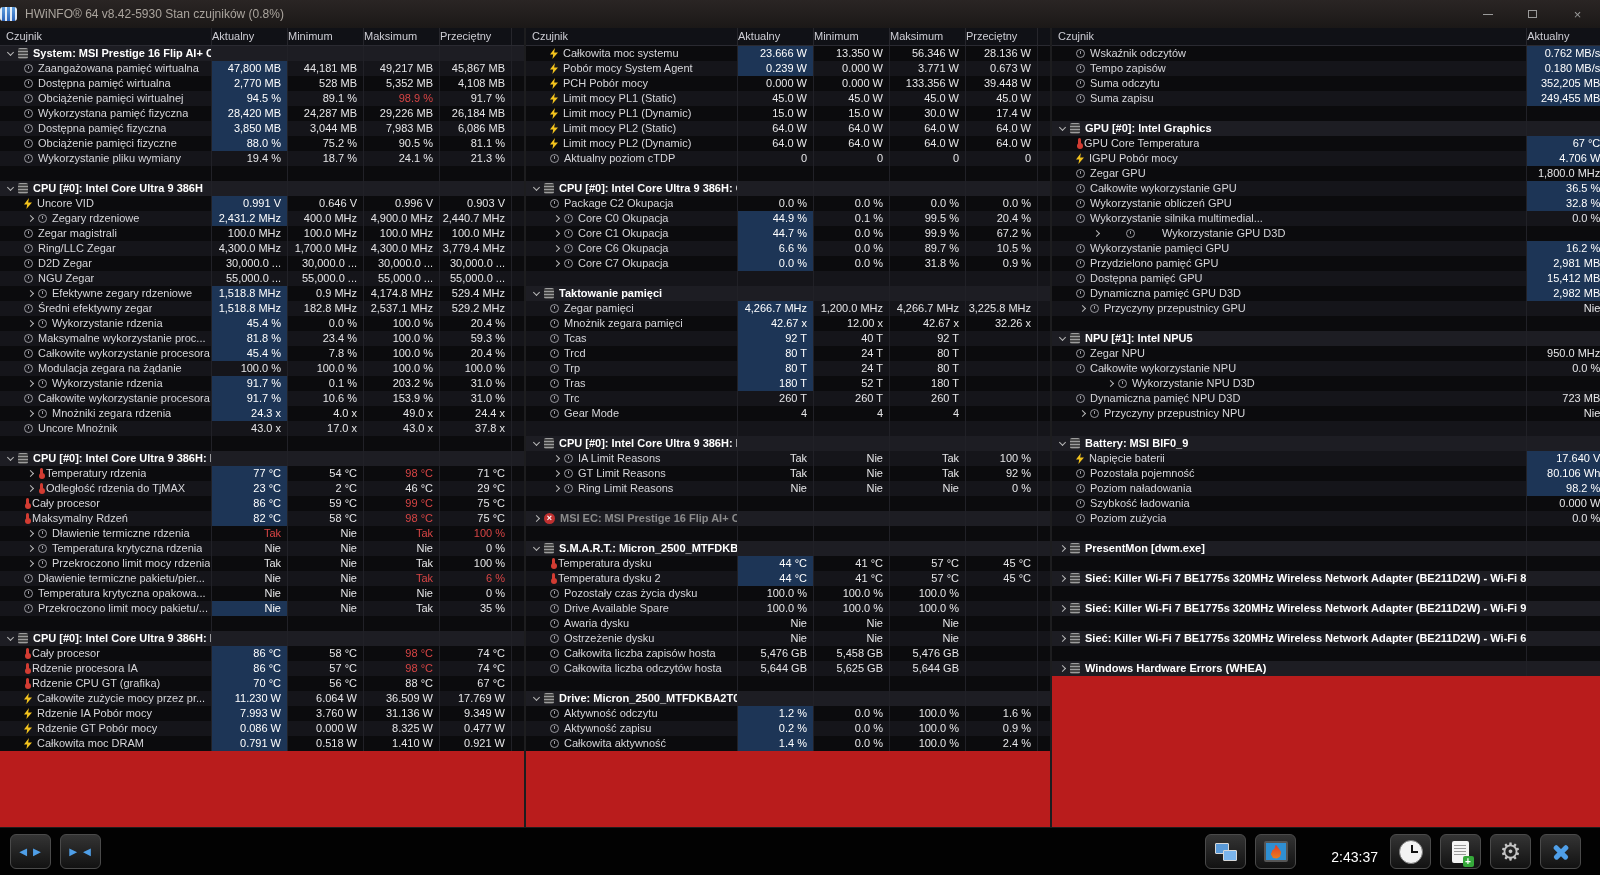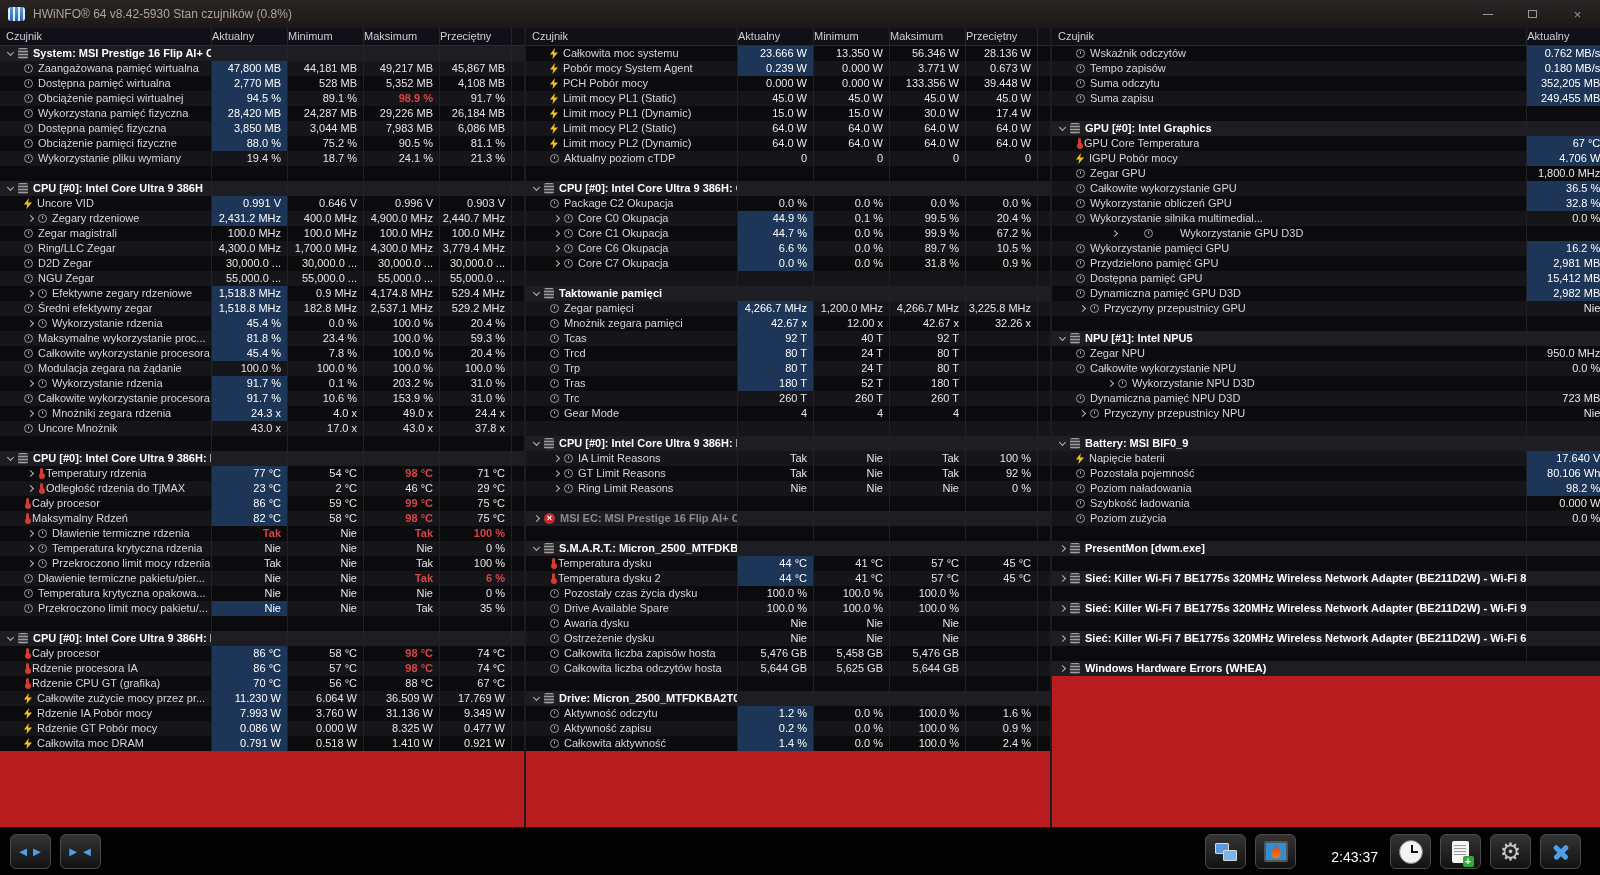--- a/index.html
+++ b/index.html
@@ -1,21 +1,21 @@
 <!DOCTYPE html>
 <html style="--hl: #1d3556; --red: #d84545; --yellow: #f2c21d; --tempred: #d23c32; --blue: #4f9fe8;"><head>
 <meta charset="utf-8">
 <style>
   * { box-sizing: border-box; margin: 0; padding: 0; }
   html,body { width:1600px; height:875px; overflow:hidden; background:#000;
     font-family:"Liberation Sans","DejaVu Sans",sans-serif; font-size:11px; color:#ddd; }
 
   
   .titlebar { height:28px; background:linear-gradient(#2a2524,#1b1817); display:flex; align-items:center;
-    padding-left:8px; color:#aaa49d; font-size:12px; }
+    padding-left:0; color:#aaa49d; font-size:12px; }
   .appicon { width:17px; height:14px; border-radius:3px; margin-right:8px;
     background:
       repeating-linear-gradient(90deg, rgba(255,255,255,.85) 0 2px, transparent 2px 5px),
       linear-gradient(#5f9fe0,#2a62b8); }
   .wbtns { margin-left:auto; display:flex; height:100%; }
   .wbtn { width:45px; height:100%; display:flex; align-items:center; justify-content:center; color:#8f8f8f; }
   .wb-min { width:10px; height:1px; background:#9a9a9a; }
   .wb-max { width:9px; height:8px; border:1px solid #9a9a9a; }
   .wb-x { font-size:13px; color:#9a9a9a; }
 
@@ -43,21 +43,21 @@
   .cell { line-height:15px; white-space:nowrap; overflow:hidden; }
   .cell.name { flex:1; display:flex; align-items:center; padding-left:24px; color:#d6d6da; }
   .row.sec .cell.name, .row.secoff .cell.name, .row.gap .cell.name { padding-left:4px; }
   .row.sec .cell.name { font-weight:bold; color:#fff; }
   .row.secoff .cell.name { font-weight:bold; color:#8b8b8b; }
   .cell.num { width:76px; text-align:right; padding-right:6px; border-left:1px solid #212127; color:#e6e6e8; }
   .p2 .cell.num { width:80px; }
   .cell.last { width:72px; }
   .cell.stub { width:13px; border-left:1px solid #212127; }
   .cell.num.hl { background:var(--hl,#1d3556); color:#fff; }
-  .cell.num.red { color:var(--red,#d84545);font-weight:bold; }
+  .cell.num.red { color:var(--red,#d84545); }
   .lbl { overflow:hidden; text-overflow:clip; }
 
   
   .chev { width:14px; flex:none; position:relative; height:100%; }
   .chev::before { content:''; position:absolute; top:5px; left:4px; width:4px; height:4px;
     border-right:1px solid #b8b8b8; border-bottom:1px solid #b8b8b8; }
   .chev.r::before { transform:rotate(-45deg); }
   .chev.d::before { transform:rotate(45deg); top:4px; }
   .ic { flex:none; margin-right:5px; }
   .ic-c { width:9px; height:9px; border:1px solid #9a9aa0; border-radius:50%; position:relative; }
@@ -1266,21 +1266,21 @@
           <div class="cell num hl">32.8 %</div>
         </div>
         <div class="row dat odd">
           <div class="cell name">
             <div class="ic ic-c"></div>
             <div class="lbl">Wykorzystanie silnika multimedial...</div>
           </div>
           <div class="cell num">0.0 %</div>
         </div>
         <div class="row dat even">
-          <div class="cell name" style="padding-left: 56px; gap: 22px;">
+          <div class="cell name" style="padding-left: 38px; gap: 22px;">
             <div class="chev r"></div>
             <div class="ic ic-c"></div>
             <div class="lbl">Wykorzystanie GPU D3D</div>
           </div>
           <div class="cell num"></div>
         </div>
         <div class="row dat odd">
           <div class="cell name">
             <div class="ic ic-c"></div>
             <div class="lbl">Wykorzystanie pamięci GPU</div>

